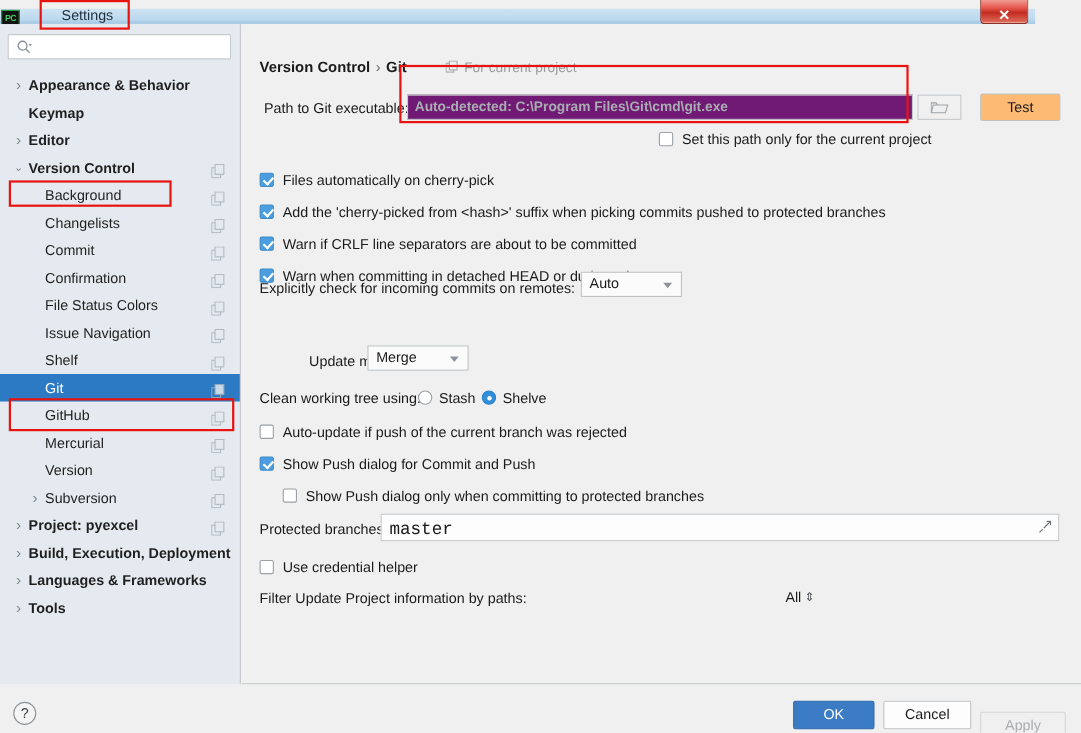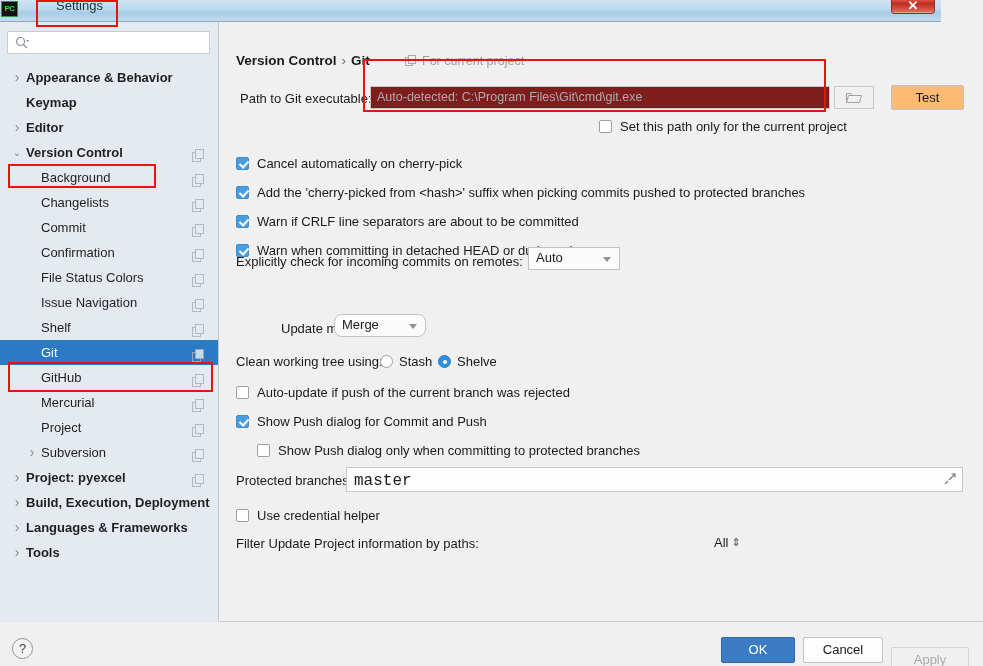--- a/index.html
+++ b/index.html
@@ -15,21 +15,21 @@
   #app {
     position: relative;
     width: 983px;
     height: 666px;
     background: #f0f0f0;
   }
 
   
   .titlebar {
     position: absolute;
-    left: 0; top: 0;
+    left: 0; top: 8px;
     width: 941px; height: 22px;
     background: linear-gradient(to bottom, #cfe3f2 0%, #bcd9ef 45%, #a8cbe6 60%, #c3dcef 100%);
     border-bottom: 1px solid #8fa8bb;
     box-sizing: border-box;
   }
   .win-icon {
     position: absolute;
     left: 1px; top: 1px;
     width: 17px; height: 16px;
     background: #111;
@@ -223,23 +223,24 @@
     font-size: 13px;
     color: #1a1a1a;
     white-space: nowrap;
   }
 
   
   .path-field {
     position: absolute;
     left: 150px; top: 64px;
     width: 460px; height: 23px;
-    background: #7f1d1d;
+    background: #701a75;
     border: 1px solid #c5c9cc;
     box-sizing: border-box;
+    font-weight: bold;
   }
   .path-field .ph {
     position: absolute;
     left: 6px; top: 3px;
     font-size: 12.5px;
     color: #a9adb1;
     white-space: nowrap;
   }
   .browse-btn {
     position: absolute;
@@ -549,21 +550,21 @@
               </svg></span>
           </div>
           <div class="tree-row lvl1">
             <span class="lbl">Mercurial</span>
             <span class="copy-icon"><svg width="13" height="13" viewBox="0 0 13 13">
                 <rect x="0.5" y="3.5" width="8" height="9" fill="none" stroke="#a9b2ba" stroke-width="1"></rect>
                 <rect x="3.5" y="0.5" width="8" height="9" fill="#e4eaef" stroke="#a9b2ba" stroke-width="1"></rect>
               </svg></span>
           </div>
           <div class="tree-row lvl1">
-            <span class="lbl">Project</span>
+            <span class="lbl">Version</span>
             <span class="copy-icon"><svg width="13" height="13" viewBox="0 0 13 13">
                 <rect x="0.5" y="3.5" width="8" height="9" fill="none" stroke="#a9b2ba" stroke-width="1"></rect>
                 <rect x="3.5" y="0.5" width="8" height="9" fill="#e4eaef" stroke="#a9b2ba" stroke-width="1"></rect>
               </svg></span>
           </div>
           <div class="tree-row lvl1">
             <span class="arrow" style="font-size: 14px;">›</span>
             <span class="lbl">Subversion</span>
             <span class="copy-icon"><svg width="13" height="13" viewBox="0 0 13 13">
                 <rect x="0.5" y="3.5" width="8" height="9" fill="none" stroke="#a9b2ba" stroke-width="1"></rect>
@@ -623,21 +624,21 @@
       <div class="test-btn">Test</div>
 
       <div class="cb-row" id="cb-setpath" style="left:379px; top:96px;">
         <span class="cb"></span>
         <span class="txt">Set this path only for the current project</span>
       </div>
 
       <div id="cb-group">
           <div class="cb-row" style="left: 16px; top: 133px;">
             <span class="cb on"></span>
-            <span class="txt">Cancel automatically on cherry-pick</span>
+            <span class="txt">Files automatically on cherry-pick</span>
           </div>
           <div class="cb-row" style="left: 16px; top: 162px;">
             <span class="cb on"></span>
             <span class="txt">Add the 'cherry-picked from &lt;hash&gt;' suffix when picking commits pushed to protected branches</span>
           </div>
           <div class="cb-row" style="left: 16px; top: 191px;">
             <span class="cb on"></span>
             <span class="txt">Warn if CRLF line separators are about to be committed</span>
           </div>
           <div class="cb-row" style="left: 16px; top: 220px;">
@@ -646,21 +647,21 @@
           </div>
         </div>
 
       <div class="row-label" style="left:16px; top:232px;">Explicitly check for incoming commits on remotes:</div>
       <div class="combo" style="left:308px; top:225px; width:92px;">
         <span class="val">Auto</span>
         <span class="caret"></span>
       </div>
 
       <div class="row-label" style="left:16px; top:299px;margin-left:45px;">Update method:</div>
-      <div class="combo" style="left:114px; top:292px; width:92px;border-radius:8px;">
+      <div class="combo" style="left:114px; top:292px; width:92px;">
         <span class="val">Merge</span>
         <span class="caret"></span>
       </div>
 
       <div class="row-label" style="left:16px; top:332px;">Clean working tree using:</div>
       <div class="radio-wrap" style="left:160px; top:331px;">
         <span class="rb" id="rb-stash"></span>
         <span class="txt">Stash</span>
       </div>
       <div class="radio-wrap" style="left:218px; top:331px;">

